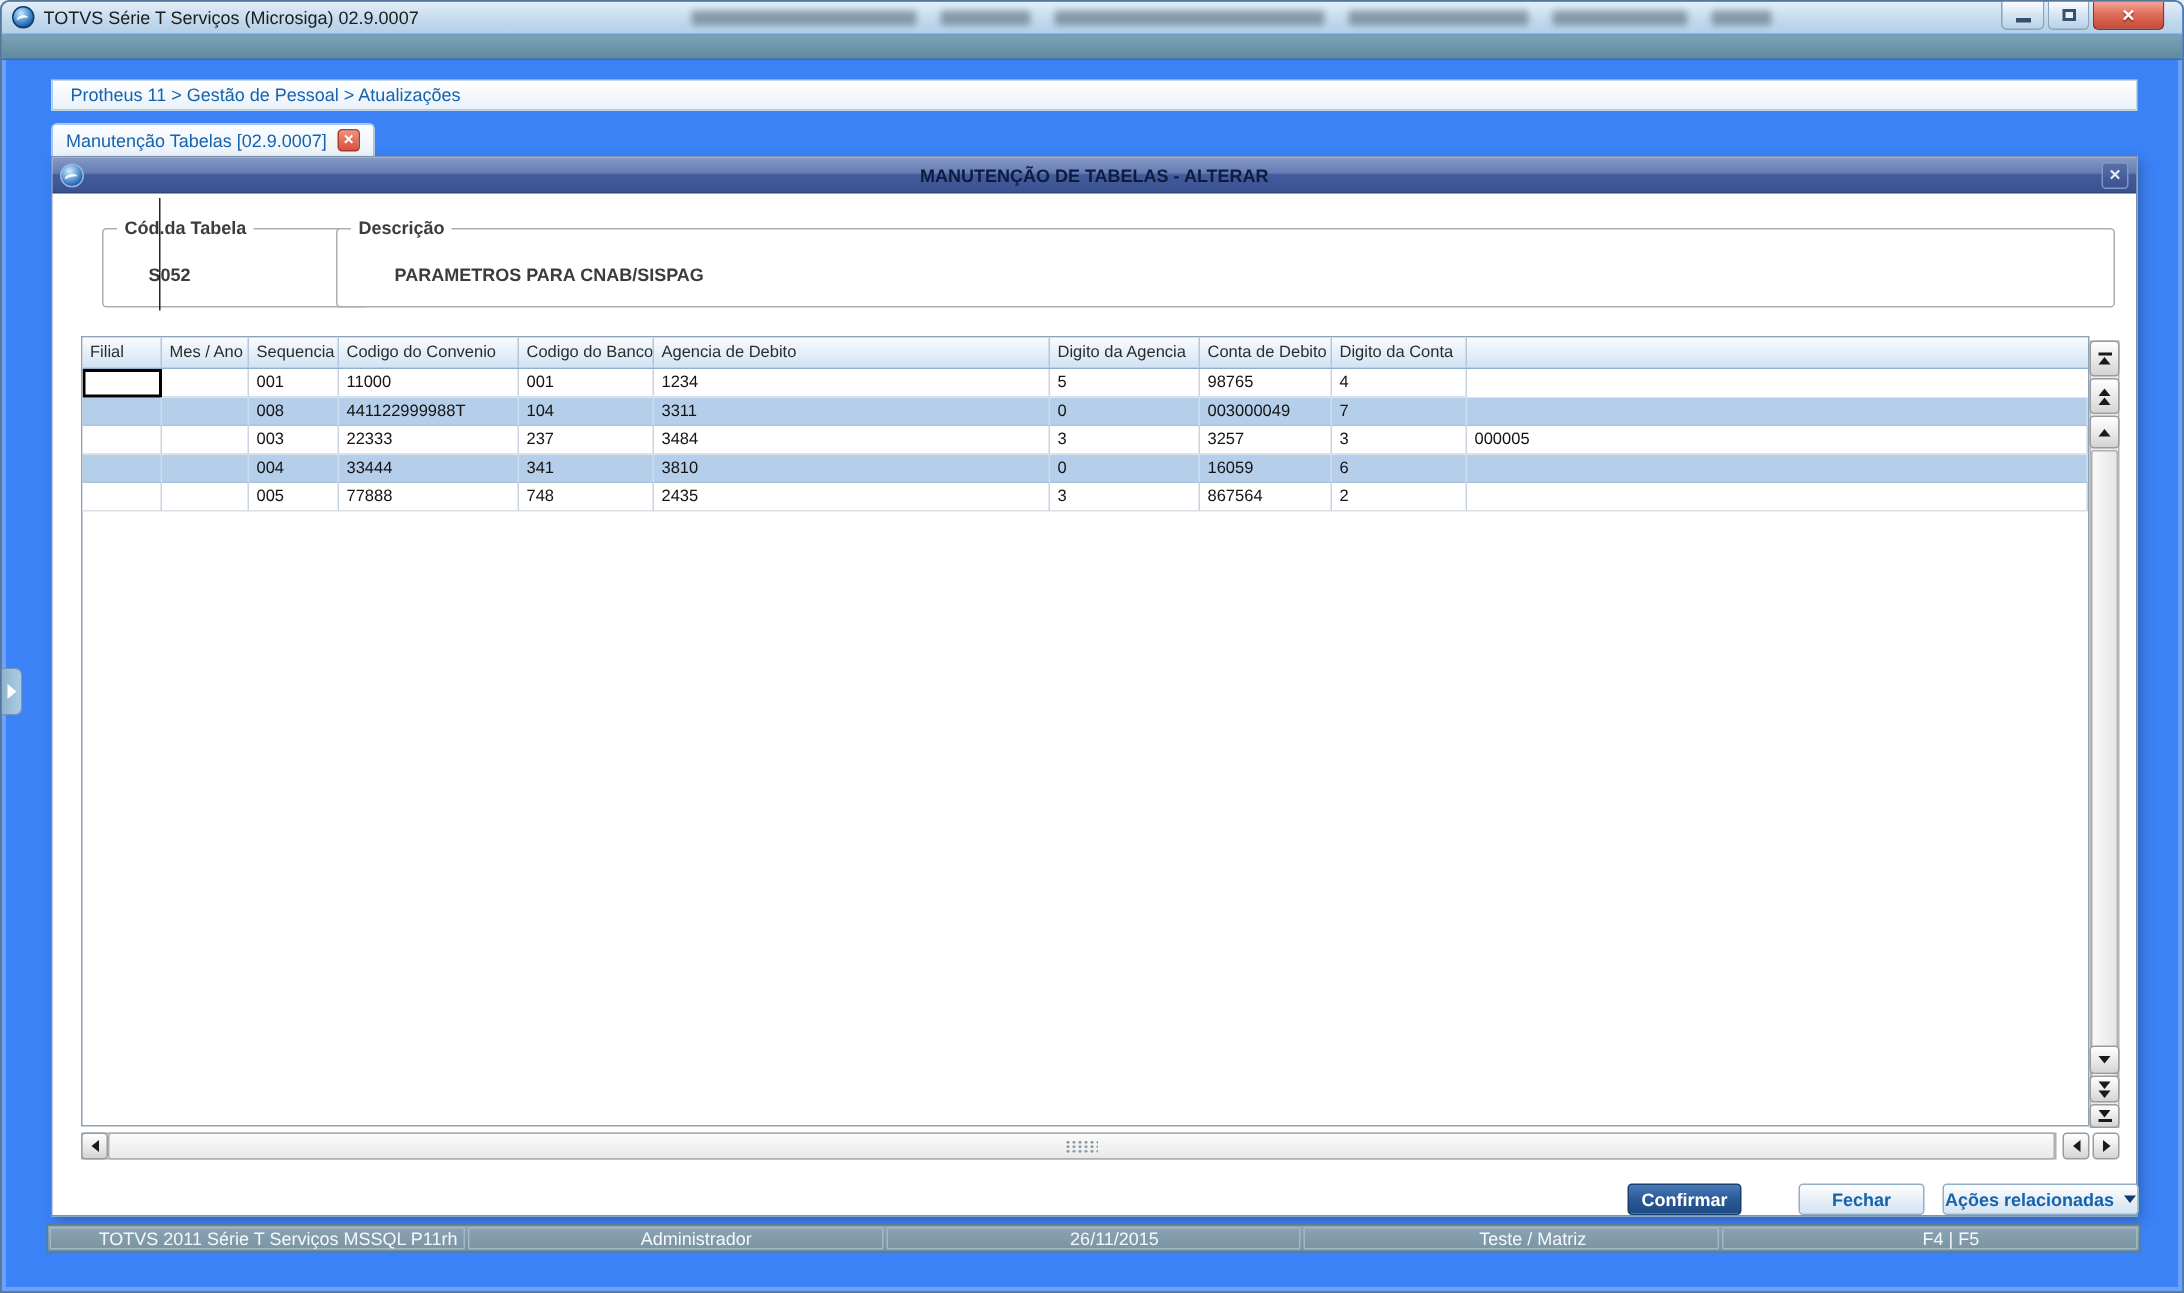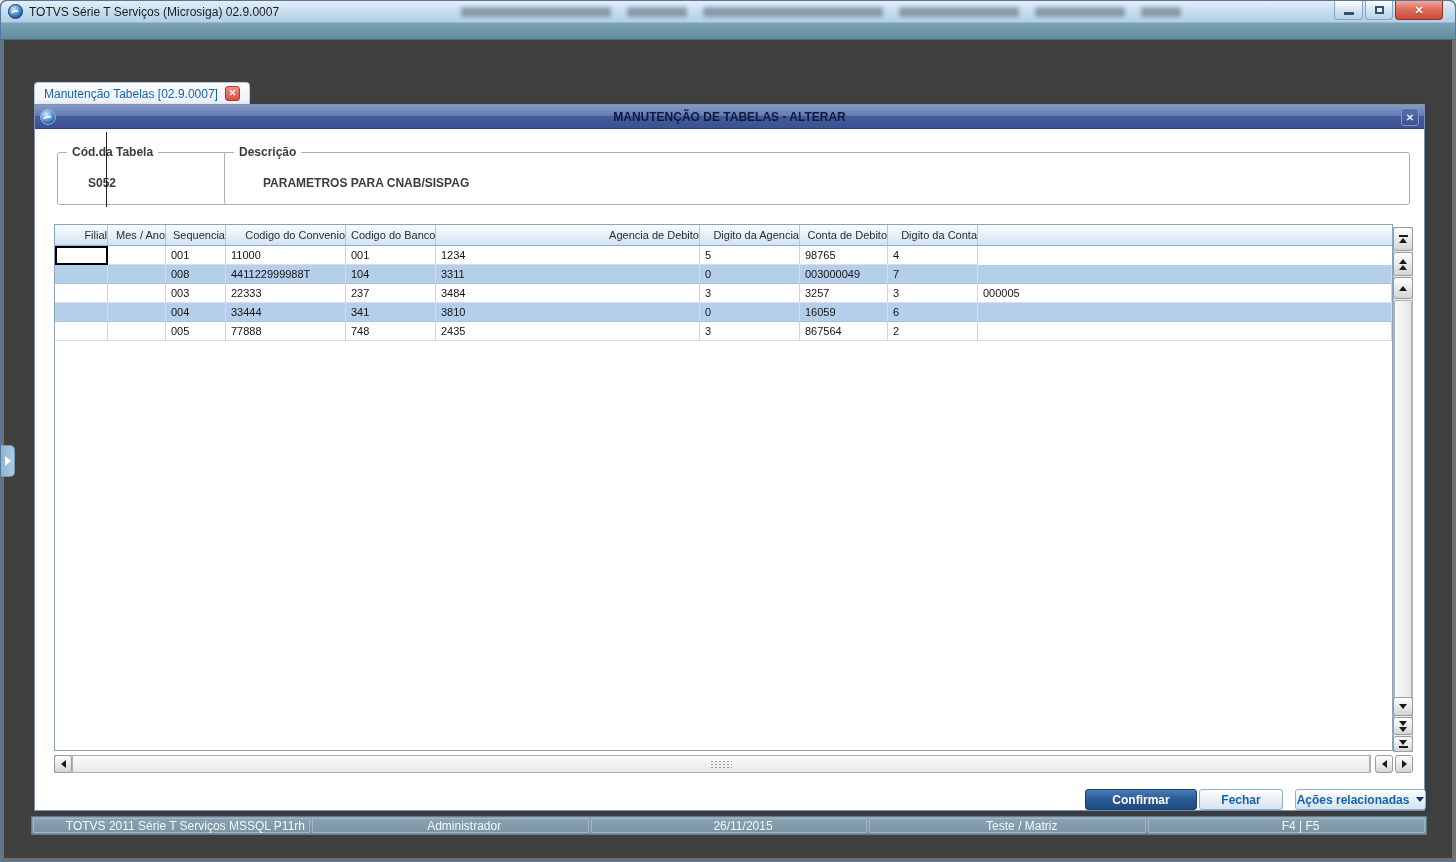--- a/index.html
+++ b/index.html
@@ -1,17 +1,17 @@
 <!DOCTYPE html>
 <html><head>
 <meta charset="utf-8">
 <style>
   * { margin:0; padding:0; box-sizing:border-box; }
   body { background:#e8eef4; font-family:"Liberation Sans", sans-serif; }
-  .screen { position:relative; width:1456px; height:862px; background:#404040;
+  .screen { position:relative; width:1456px; height:862px; background:#3b82f6;
             border:1px solid #54779b; border-radius:6px 6px 0 0; overflow:hidden;
             box-shadow: inset 0 0 0 3px rgba(255,255,255,.25); }
 
   
   .titlebar { position:absolute; left:0; top:0; right:0; height:22px;
               background:linear-gradient(#e3eff9,#c2d9ec 60%,#b4cfe6);
               border-bottom:1px solid #9ab6cf; border-radius:6px 6px 0 0; }
   .title-icon { position:absolute; left:7px; top:3px; width:15px; height:15px; border-radius:50%;
                 background:radial-gradient(circle at 38% 30%, #cfe6fa 0%, #6aa8dd 35%, #2565ad 70%, #123f78 100%);
                 border:1px solid #0f3a6e; }
@@ -69,36 +69,36 @@
             background:radial-gradient(circle at 38% 30%, #d6ebfc 0%, #74b0e2 35%, #2a6ab2 70%, #123f78 100%);
             border:1px solid #9fb4e0; }
   .dlg-icon::after { content:''; position:absolute; left:2px; top:6px; width:9px; height:4px;
             border-radius:50%; border-top:2px solid rgba(255,255,255,.9); transform:rotate(-14deg); }
   .dlg-close { position:absolute; right:5px; top:3px; width:18px; height:18px; border-radius:3px;
             background:linear-gradient(#5a70a8,#3a5193); border:1px solid #8296c8; color:#e8edf8;
             font-size:10px; font-weight:bold; display:flex; align-items:center; justify-content:center; }
 
   
   .fs { position:absolute; top:47px; height:53px; border:1px solid #adadad; border-radius:3px; background:#fff; }
-  .fs-code { left:22px; width:176px; }
+  .fs-code { left:33px; width:176px; }
   .fs-desc { left:189px; width:1186px;text-align:right; }
   .fs-label { position:absolute; top:-8px; left:9px; background:#fff; padding:0 5px;
               font-size:12px; font-weight:bold; color:#3c3c3c; }
   .fs-value { position:absolute; top:23px; font-size:12px; font-weight:bold; color:#3c3c3c; }
   .fs-code .fs-value { left:30px; }
   .fs-desc .fs-value { left:18px;padding-left:20px; }
   .caret { position:absolute; left:71px; top:27px; width:1px; height:75px; background:#000; opacity:.85; }
 
   
   .grid { position:absolute; left:19px; top:119px; width:1339px; height:527px;
           border:1px solid #8fa3b8; background:#fff; overflow:hidden; }
   .ghead { display:flex; height:21px; background:linear-gradient(#f9fcff,#e1edf8 60%,#d2e3f4);
            border-bottom:1px solid #8fb0cf; }
   .hcell { flex:none; border-right:1px solid #b3c6da; font-size:11px; color:#2c2c2c;
-           padding:4px 0 0 5px; white-space:nowrap; overflow:hidden;text-align:right; }
+           padding:4px 0 0 5px; white-space:nowrap; overflow:hidden; }
   .grow { display:flex; height:19px; background:#fff; }
   .grow.alt { background:#b5cee9; }
   .gcell { flex:none; border-right:1px solid #c9d6e2; border-bottom:1px solid #d8dfe6;
            font-size:11px; color:#141414; padding:3px 0 0 5px; white-space:nowrap; overflow:hidden; }
   .grow.alt .gcell { border-right-color:#cfdeee; border-bottom-color:#a9c4e0; }
   .gcell.focus { outline:2px solid #000; outline-offset:-2px; background:#fff; }
 
   
   .sbtn { position:absolute; width:20px; background:linear-gradient(#ffffff,#e6e6e6 60%,#d4d4d4);
           border:1px solid #9b9b9b; border-radius:3px; display:flex; flex-direction:column;
@@ -120,21 +120,21 @@
             background:#ededed; border:1px solid #b0b0b0; }
   .hthumb { position:absolute; left:37px; top:650px; width:1298px; height:18px;
             background:linear-gradient(#fbfbfb,#e9e9e9); border:1px solid #b0b0b0; border-radius:2px;
             display:flex; align-items:center; justify-content:center; }
   .grip { width:22px; height:9px;
           background-image:radial-gradient(#8fa0ac 1px, transparent 1.2px); background-size:4px 3px; }
 
   
   .btn { position:absolute; height:21px; border-radius:3px; font-size:12px; font-weight:bold;
          display:flex; align-items:center; justify-content:center; gap:7px; }
-  .btn-confirm { left:1050px; top:684px; width:112px; color:#fff;
+  .btn-confirm { left:1050px; top:684px; width:76px; color:#fff;
          background:linear-gradient(#4a7ab8,#2a5a96 50%,#1d4a82); border:1px solid #16406f; }
   .btn-light { color:#1563af; background:linear-gradient(#ffffff,#e6eef6 55%,#d4e3f1);
          border:1px solid #93aec7; }
   .btn-fechar { left:1164px; top:684px; width:84px; }
   .btn-actions { left:1260px; top:684px; width:131px; }
   .btn-actions .tri-down { border-top-color:#123a66; }
 
   
   .statusbar { position:absolute; left:30px; top:815px; width:1396px; height:19px;
                background:linear-gradient(#8fa6b5,#74909f); border:1px solid #5f7c8c; display:flex; }
@@ -170,20 +170,21 @@
         </div>
     </div>
   </div>
 
   <div class="topstrip"></div>
 
   <div class="expander">
     <span class="tri-right"></span>
   </div>
 
+  <div class="breadcrumb">Protheus 11 &gt; Gestão de Pessoal &gt; Atualizações</div>
 
   <div class="tab">
     <span>Manutenção Tabelas [02.9.0007]</span>
     <span class="tab-close">
         <span>✕</span>
       </span>
   </div>
 
   <div class="dialog">
     <div class="dlg-title">

